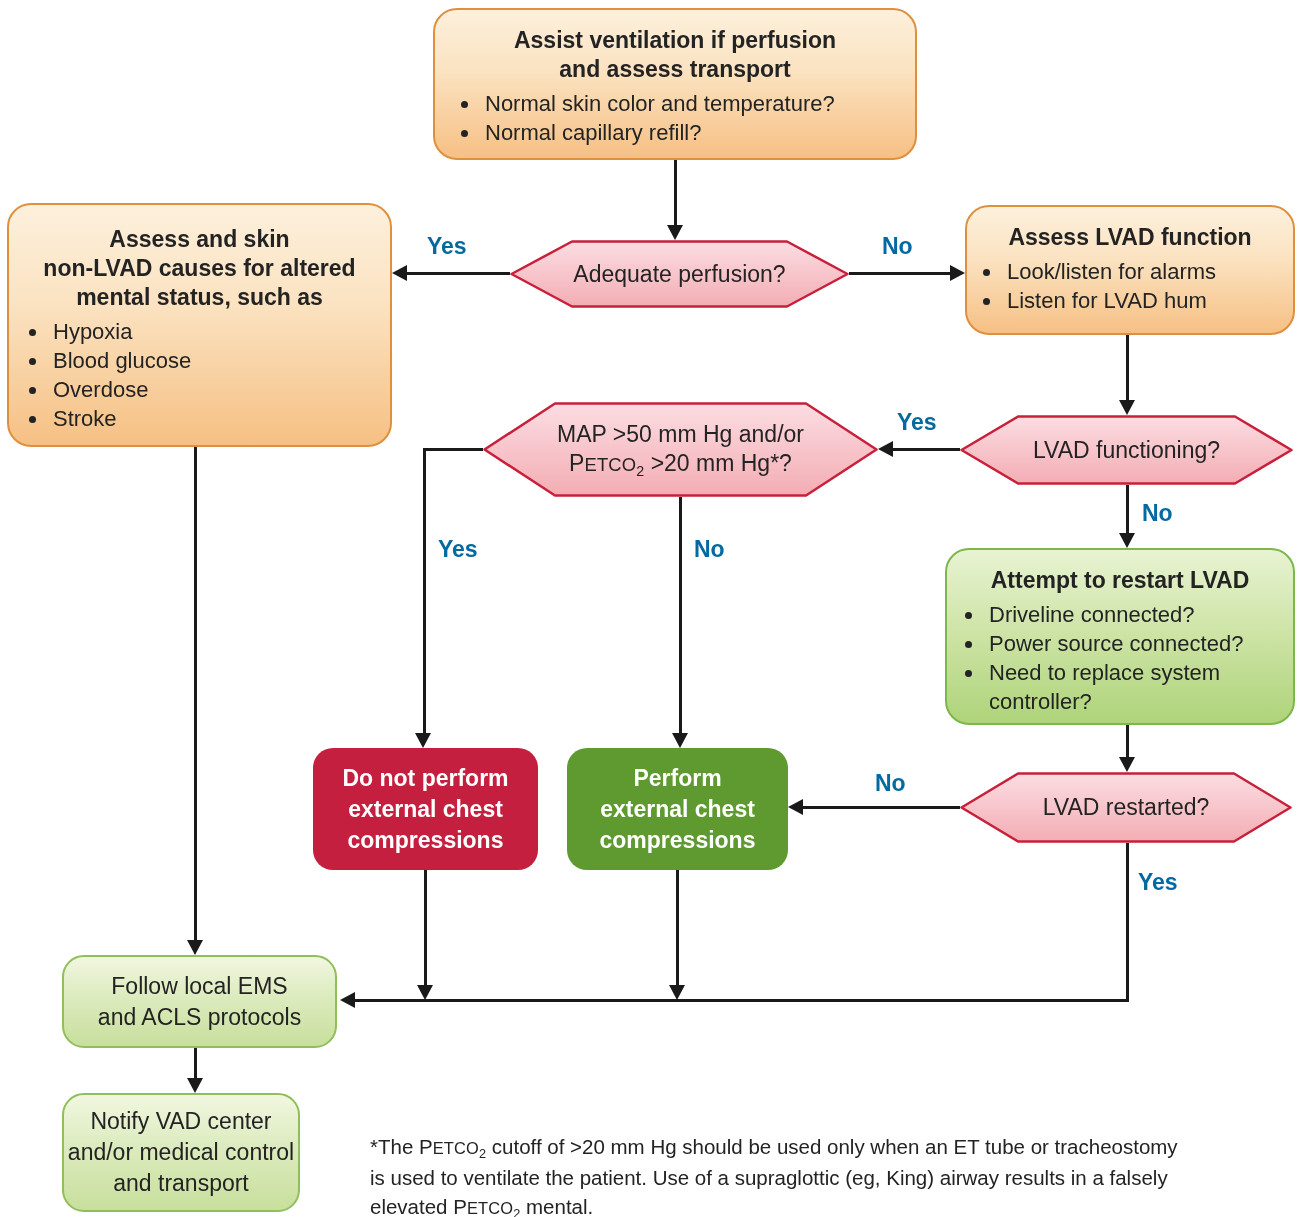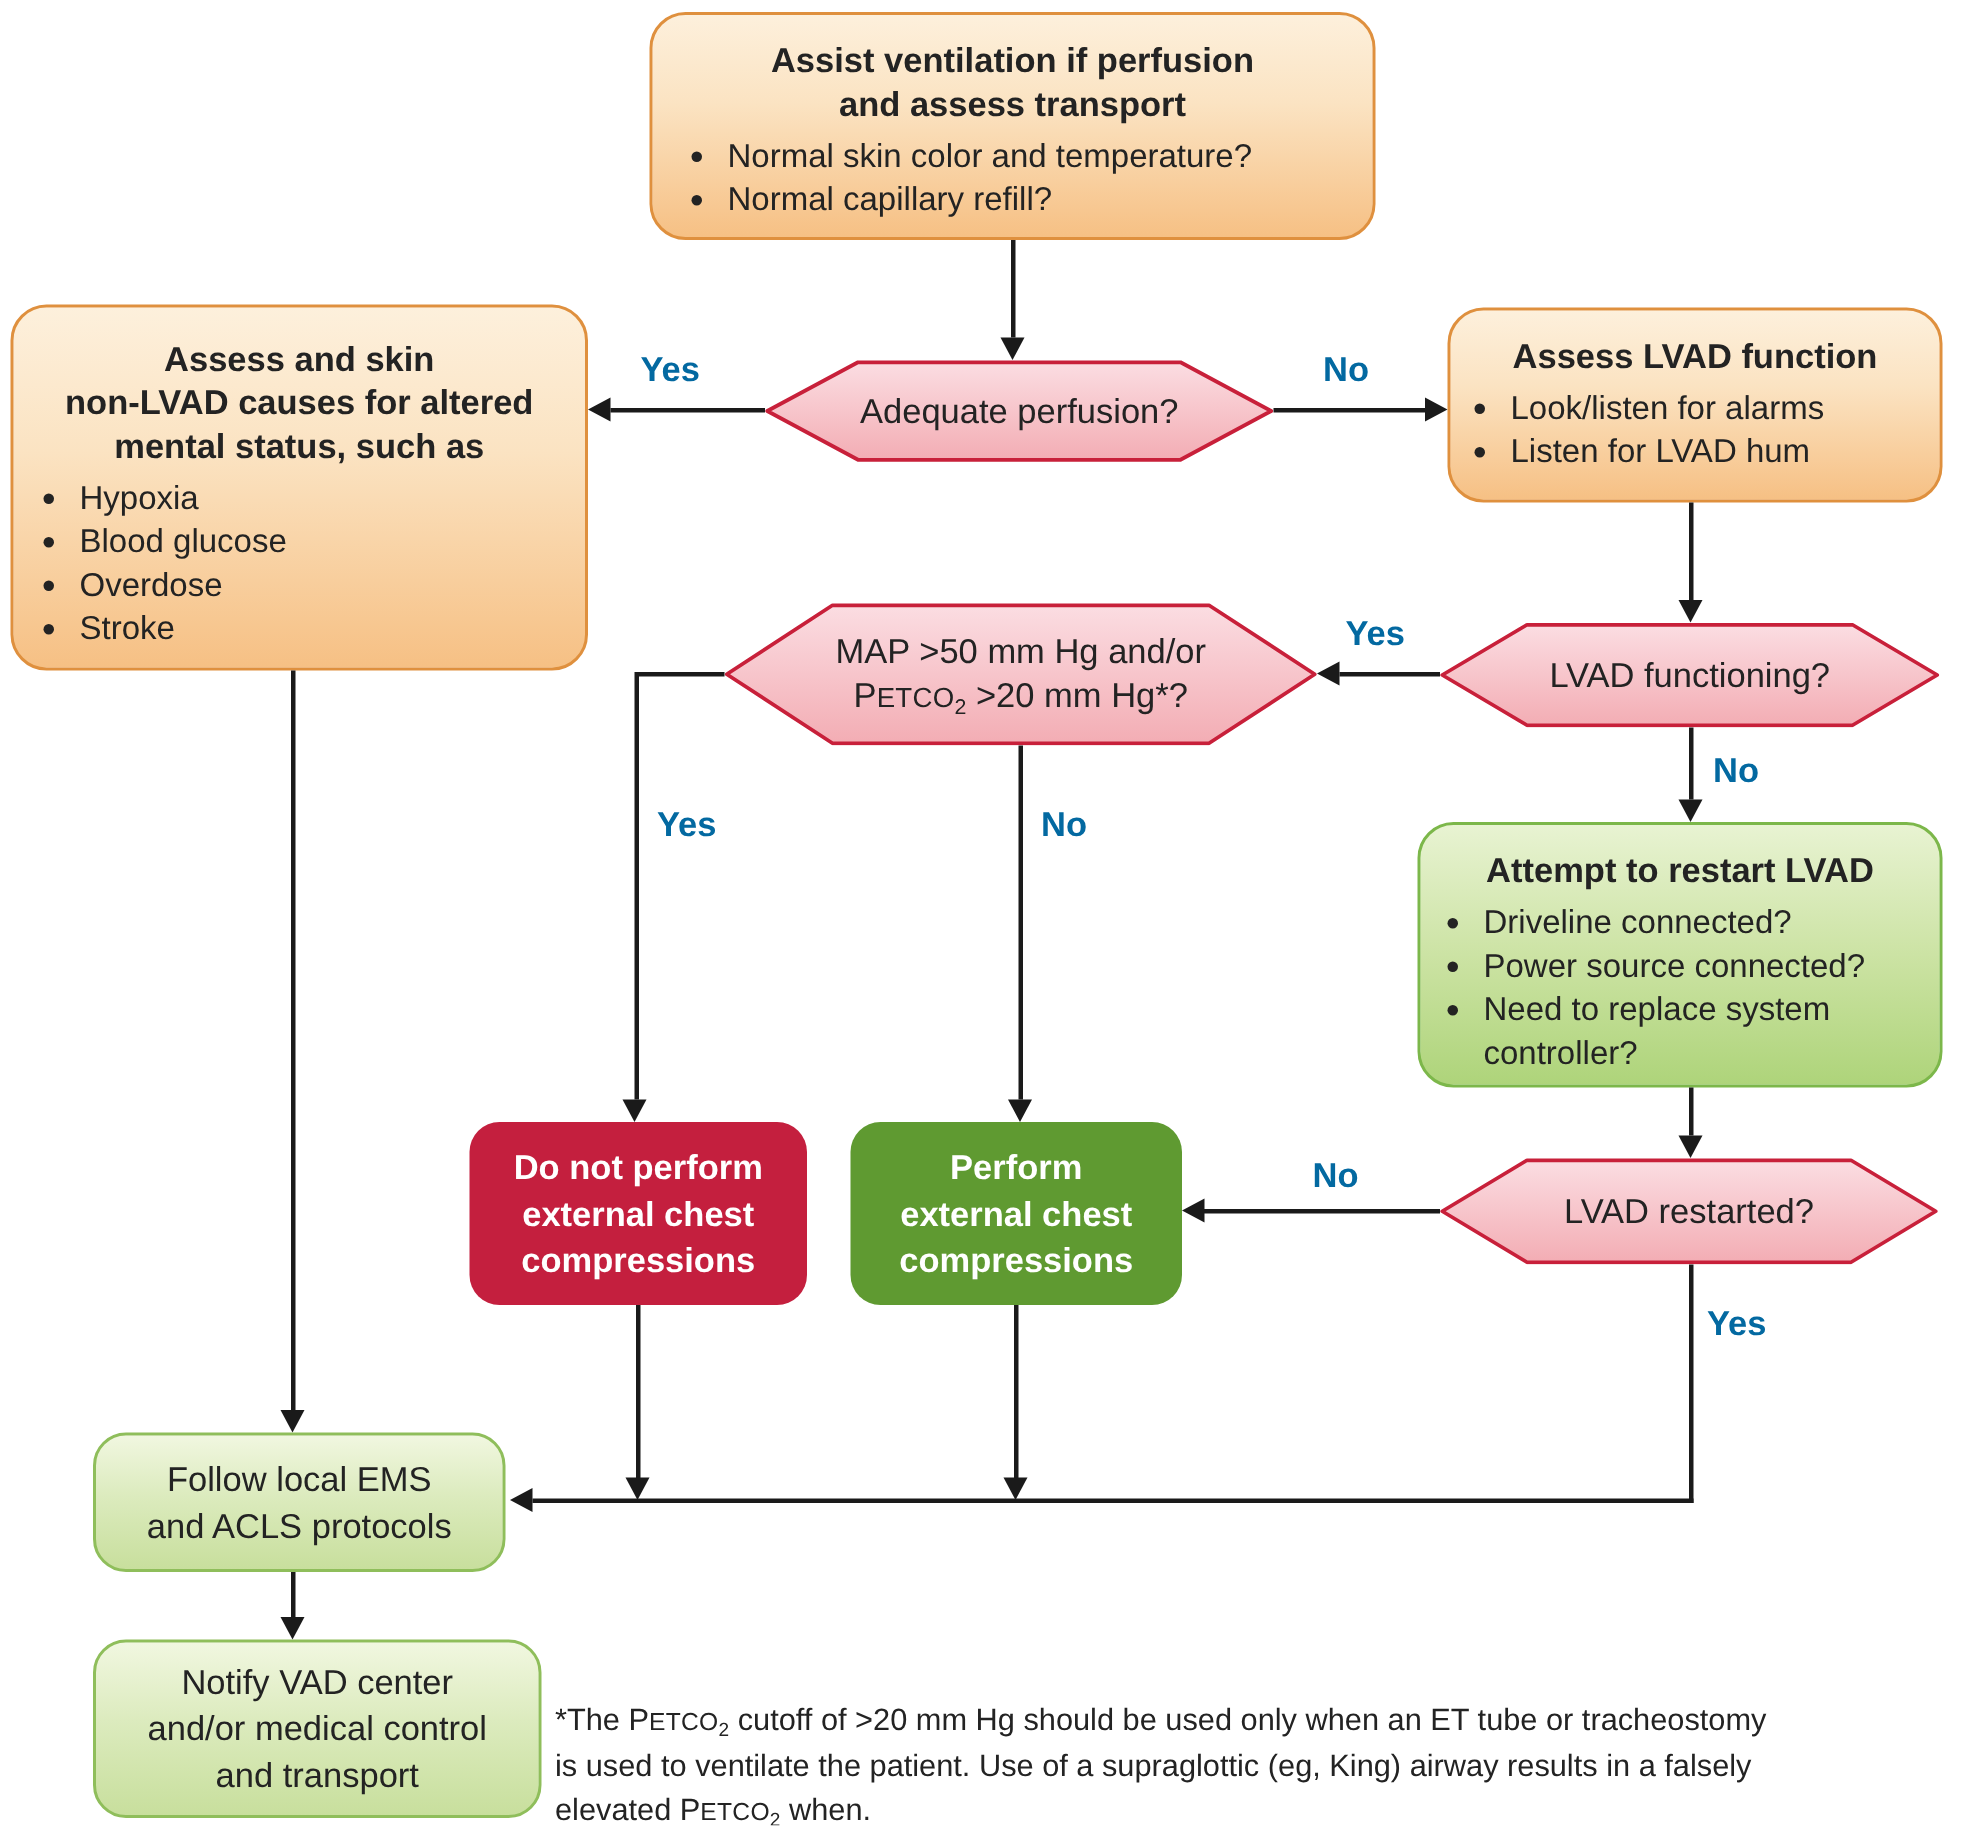--- a/index.html
+++ b/index.html
@@ -144,21 +144,21 @@
       <polygon points="58,1.5 274,1.5 330.5,35.5 274,69.5 58,69.5 1.5,35.5" fill="url(#pinkGrad)" stroke="#c8203a" stroke-width="2.5" stroke-linejoin="round"></polygon>
     </svg>
     <div class="hex-label">LVAD restarted?</div>
   </div>
 
   <div class="box lightgreen centerbox" style="left:62px; top:955px; width:275px; height:93px;">
     <div>Follow local EMS</div>
     <div>and ACLS protocols</div>
   </div>
 
-  <div class="box lightgreen centerbox" style="left:62px; top:1093px; width:299px; height:119px;">
+  <div class="box lightgreen centerbox" style="left:62px; top:1093px; width:238px; height:119px;">
     <div>Notify VAD center</div>
     <div>and/or medical control</div>
     <div>and transport</div>
   </div>
 
   <div class="v-line" style="left:674px; top:160px; height:65px;"></div>
   <div class="arr arr-down" style="left:667px; top:225px;"></div>
 
   <div class="h-line" style="left:407px; top:272px; width:103px;"></div>
   <div class="arr arr-left" style="left:392px; top:265px;"></div>
@@ -209,16 +209,16 @@
   <div class="decision-label" style="left:897px; top:409px;">Yes</div>
   <div class="decision-label" style="left:1142px; top:500px;">No</div>
   <div class="decision-label" style="left:438px; top:536px;">Yes</div>
   <div class="decision-label" style="left:694px; top:536px;">No</div>
   <div class="decision-label" style="left:875px; top:770px;">No</div>
   <div class="decision-label" style="left:1138px; top:869px;">Yes</div>
 
   <div class="footnote">
     <span>*The </span><span class="petco"><span>P</span><span class="sc">ETCO</span><sub class="petco-sub">2</sub></span><span> cutoff of &gt;20 mm Hg should be used only when an ET tube or tracheostomy</span><br>
     <span>is used to ventilate the patient. Use of a supraglottic (eg, King) airway results in a falsely</span><br>
-    <span>elevated </span><span class="petco"><span>P</span><span class="sc">ETCO</span><sub class="petco-sub">2</sub></span><span> when.</span>
+    <span>elevated </span><span class="petco"><span>P</span><span class="sc">ETCO</span><sub class="petco-sub">2</sub></span><span> mental.</span>
   </div>
 
 </div>
 
 </body></html>

